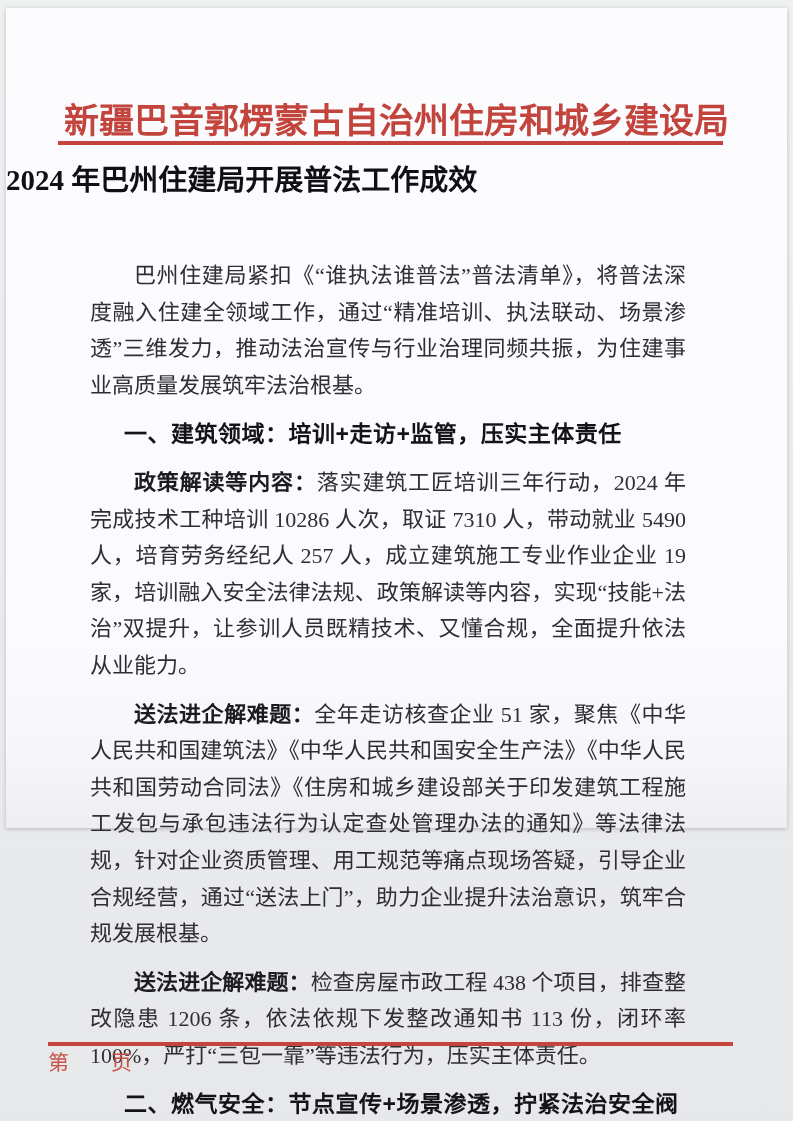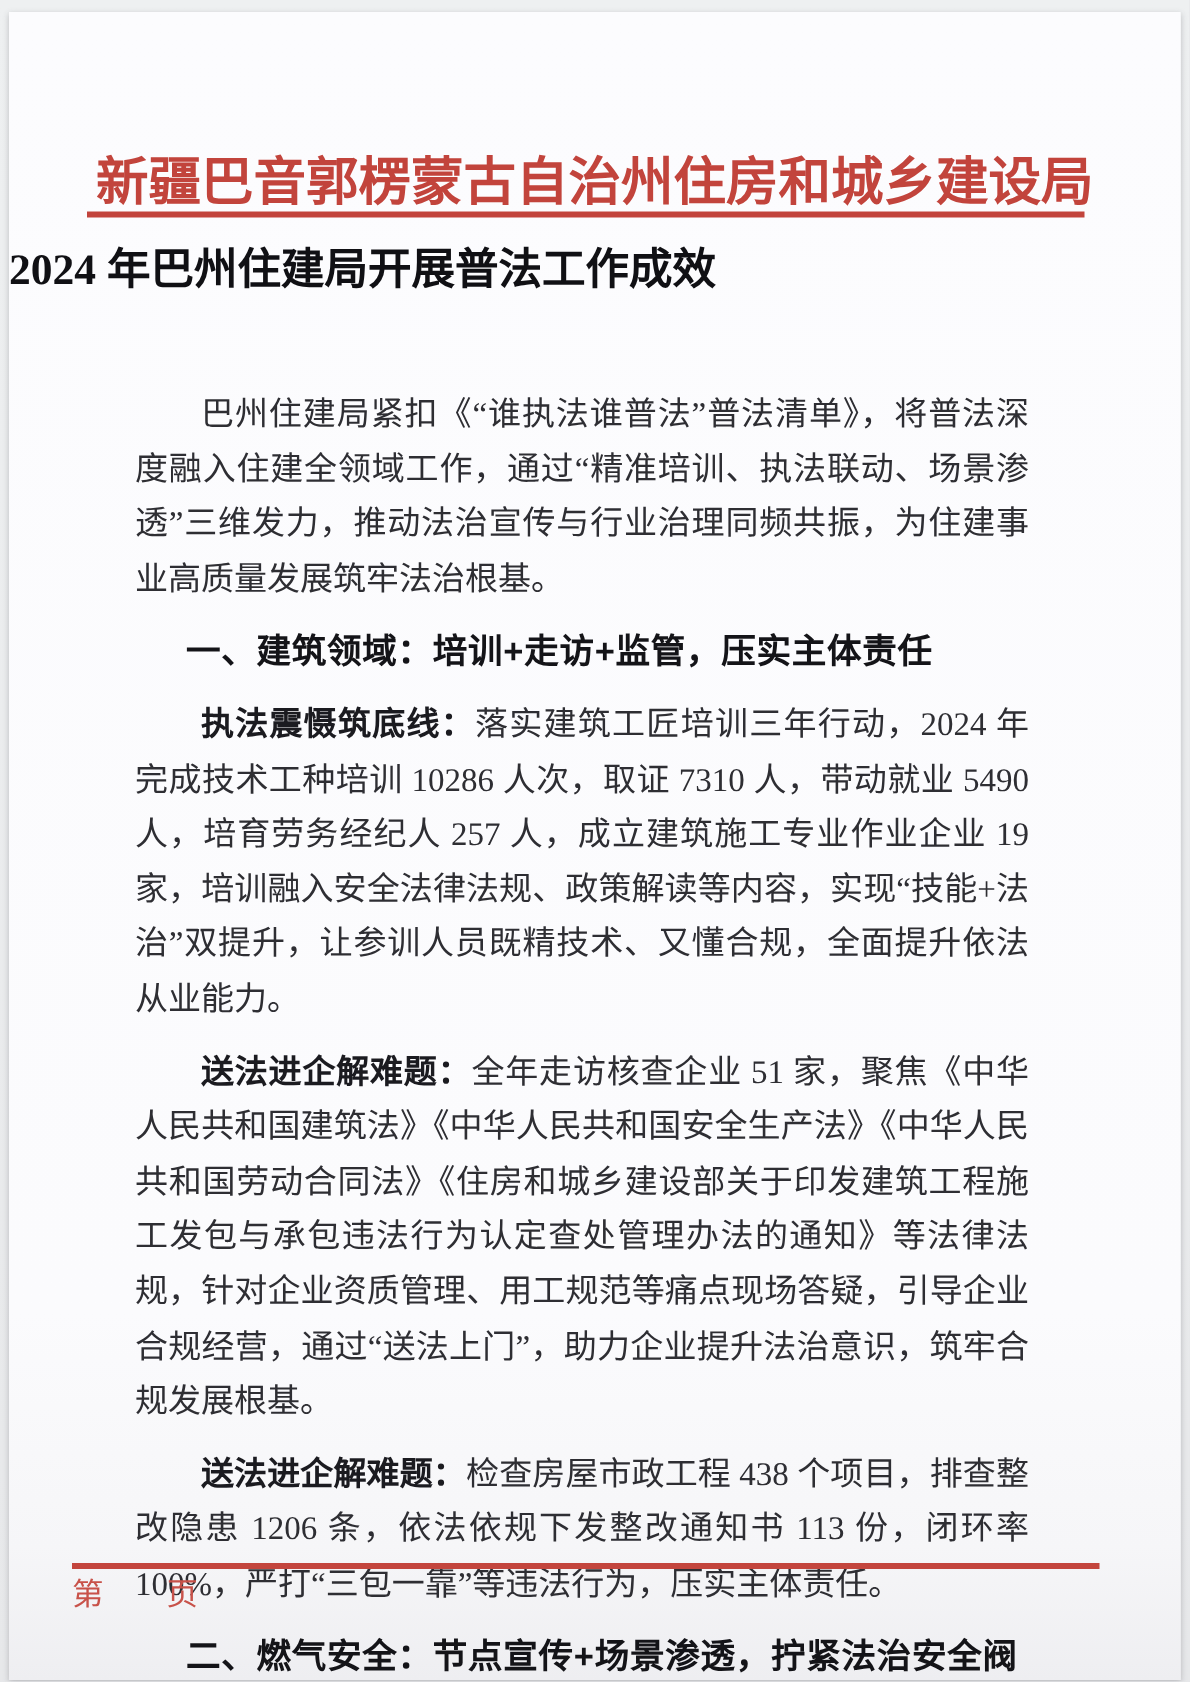--- a/index.html
+++ b/index.html
@@ -10,21 +10,21 @@
     font-family: "Liberation Serif", serif;
   }
   .scan {
     position: relative;
     width: 793px; height: 1121px;
     background: linear-gradient(180deg, #eef0f1 0%, #e7e8ea 100%);
   }
   .page {
     position: absolute;
     left: 6px; top: 8px;
-    width: 781px; height: 1112px;
+    width: 781px; height: 820px;
     background: linear-gradient(180deg, #fcfcfe 0%, #fbfbfd 78%, #f6f6f8 92%, #eeeef1 100%);
     box-shadow: 0 1px 4px rgba(60,60,70,0.28);
   }
   .org-title {
     position: absolute;
     top: 94px; left: 0; width: 100%;
     text-align: center;
     font-size: 35px; line-height: 40px;
     font-weight: 700;
     color: #c2443c;
@@ -105,21 +105,21 @@
 
     <div class="content">
 
       <p class="para">
         <strong class="lead"></strong><span>巴州住建局紧扣《“谁执法谁普法”普法清单》，将普法深度融入住建全领域工作，通过“精准培训、执法联动、场景渗透”三维发力，推动法治宣传与行业治理同频共振，为住建事业高质量发展筑牢法治根基。</span>
       </p>
 
       <h2 class="sec">一、建筑领域：培训+走访+监管，压实主体责任</h2>
 
       <p class="para">
-        <strong class="lead">执法震慑筑底线：</strong><span>落实建筑工匠培训三年行动，2024 年完成技术工种培训 10286 人次，取证 7310 人，带动就业 5490 人，培育劳务经纪人 257 人，成立建筑施工专业作业企业 19 家，培训融入安全法律法规、政策解读等内容，实现“技能+法治”双提升，让参训人员既精技术、又懂合规，全面提升依法从业能力。</span>
+        <strong class="lead">政策解读等内容：</strong><span>落实建筑工匠培训三年行动，2024 年完成技术工种培训 10286 人次，取证 7310 人，带动就业 5490 人，培育劳务经纪人 257 人，成立建筑施工专业作业企业 19 家，培训融入安全法律法规、政策解读等内容，实现“技能+法治”双提升，让参训人员既精技术、又懂合规，全面提升依法从业能力。</span>
       </p>
 
       <p class="para">
         <strong class="lead">送法进企解难题：</strong><span>全年走访核查企业 51 家，聚焦《中华人民共和国建筑法》《中华人民共和国安全生产法》《中华人民共和国劳动合同法》《住房和城乡建设部关于印发建筑工程施工发包与承包违法行为认定查处管理办法的通知》等法律法规，针对企业资质管理、用工规范等痛点现场答疑，引导企业合规经营，通过“送法上门”，助力企业提升法治意识，筑牢合规发展根基。</span>
       </p>
 
       <p class="para">
         <strong class="lead">送法进企解难题：</strong><span>检查房屋市政工程 438 个项目，排查整改隐患 1206 条，依法依规下发整改通知书 113 份，闭环率 100%，严打“三包一靠”等违法行为，压实主体责任。</span>
       </p>
 

